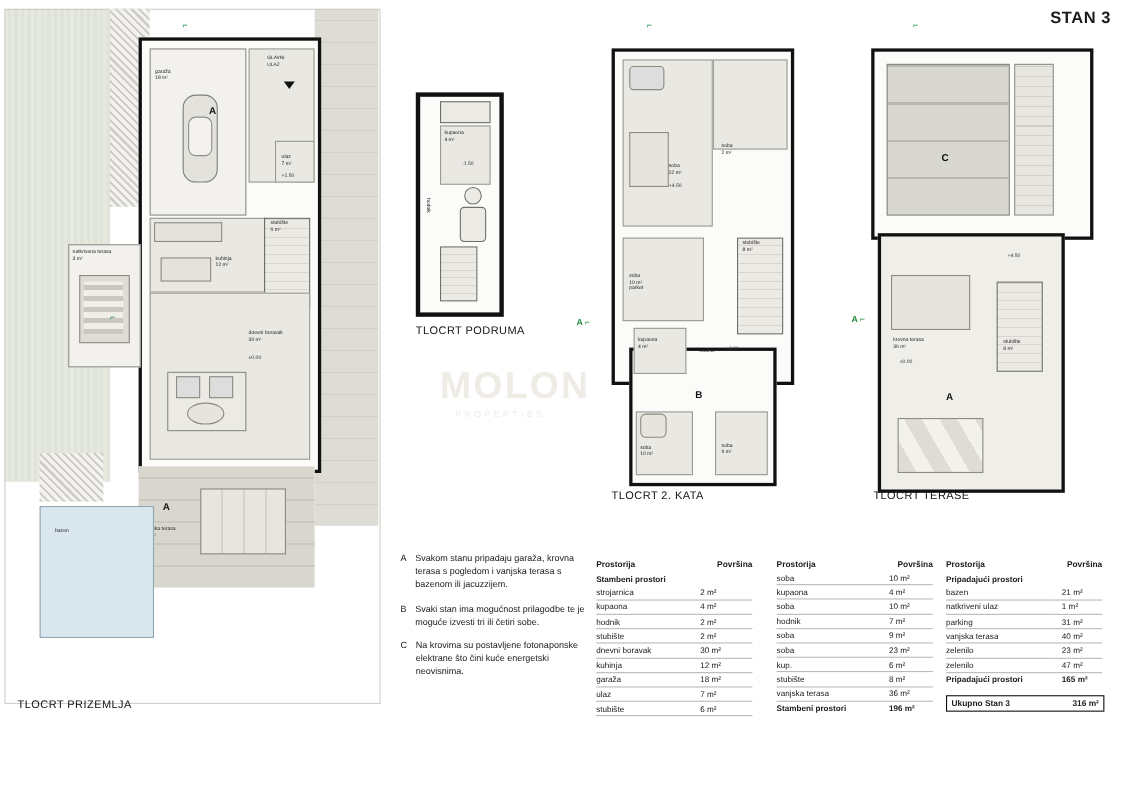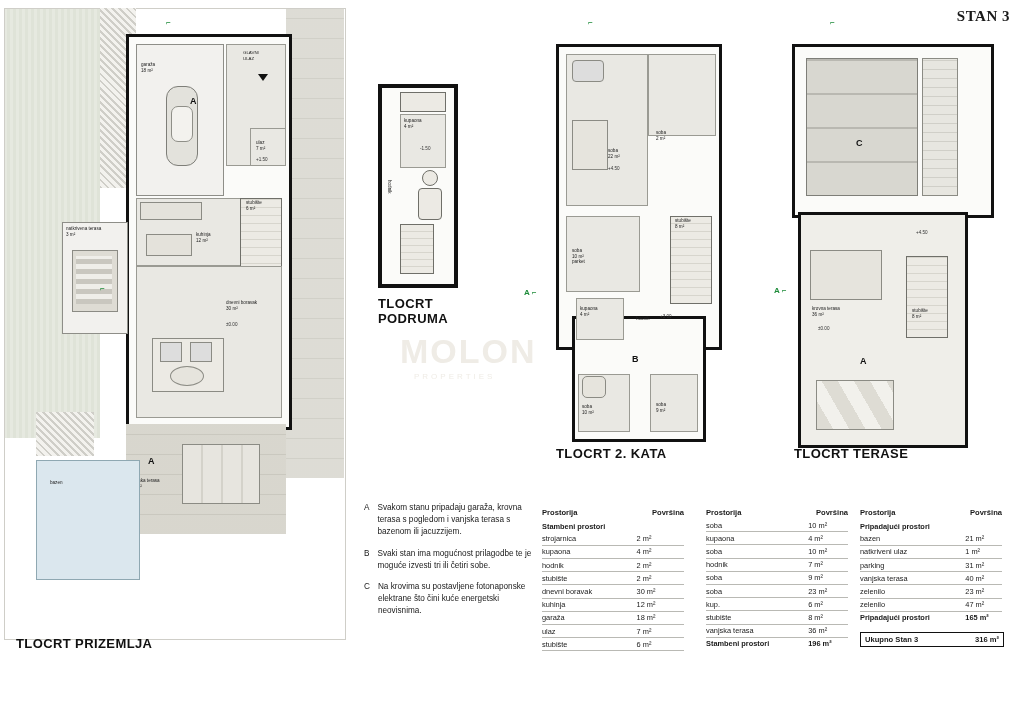--- a/index.html
+++ b/index.html
@@ -1,21 +1,21 @@
 <!DOCTYPE html>
 <html><head>
 <meta charset="utf-8">
 <style>
   html,body{margin:0;padding:0;}
   body{width:1024px;height:724px;background:#ffffff;position:relative;
        font-family:"Liberation Sans", sans-serif;color:#1a1a1a;overflow:hidden;}
   .abs{position:absolute;}
   
-  .plan-title{font-size:13px;font-weight:bold;letter-spacing:.4px;color:#111;}
-  .stan-title{font-size:15px;font-weight:bold;letter-spacing:.5px;font-family:Liberation Serif, serif;}
+  .plan-title{font-size:10px;font-weight:normal;letter-spacing:.4px;color:#111;}
+  .stan-title{font-size:15px;font-weight:bold;letter-spacing:.5px;}
   .room{background:#f2f1ee;border:1px solid #8e8e88;}
   .lightroom{background:#e9e8e3;border:1px solid #9a9a93;}
   .hatch{
     background:
       repeating-linear-gradient(45deg,#cfcec8 0 2px,#f3f2ee 2px 5px);
   }
   .grass{
     background:
       repeating-linear-gradient(90deg,#e6e9e0 0 3px,#dfe3d8 3px 6px);
   }

